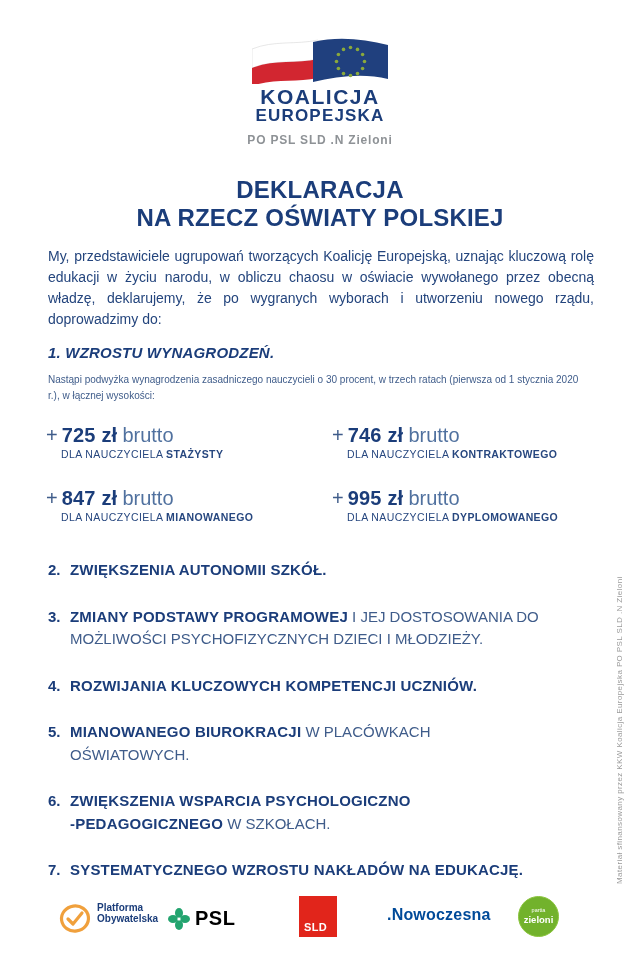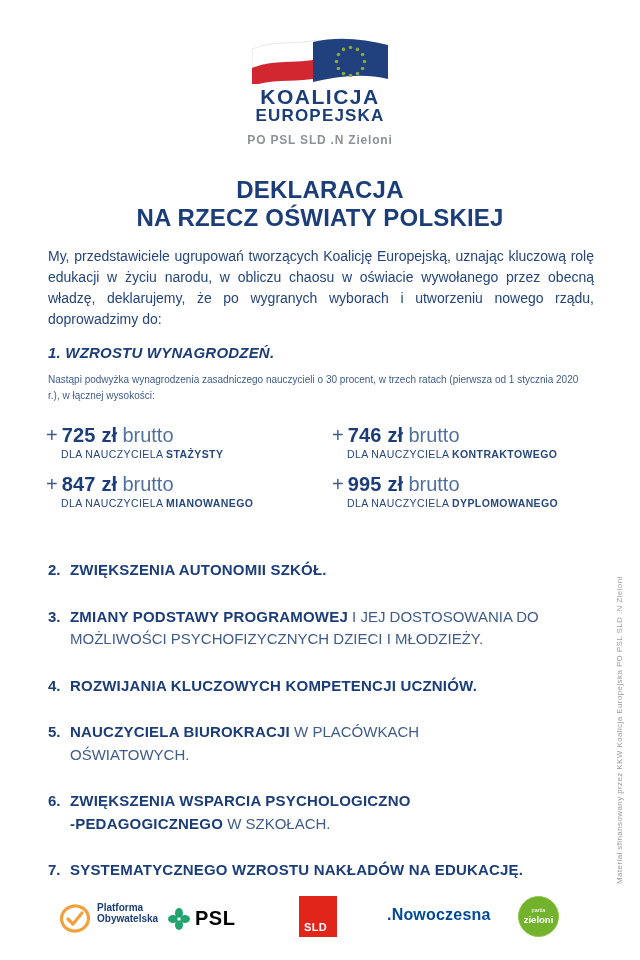--- a/index.html
+++ b/index.html
@@ -18,21 +18,21 @@
   .org-name .l2{font-size:17px;letter-spacing:1.2px;line-height:1.1;}
   .org-parties{position:absolute;top:133px;left:0;width:100%;text-align:center;color:#8e9296;font-weight:bold;font-size:12px;letter-spacing:0.8px;}
   
   .doc-title{position:absolute;top:176px;left:0;width:100%;text-align:center;color:#1b3d7a;font-weight:bold;font-size:24px;line-height:1.18;letter-spacing:0.2px;}
   
   .intro{position:absolute;top:246px;left:48px;width:546px;color:#24457d;font-weight:normal;font-size:14px;line-height:1.5;text-align:justify;}
   
   .item1-heading{position:absolute;top:344px;left:48px;color:#1b3d7a;font-weight:bold;font-size:15px;letter-spacing:0.2px;font-style:italic;}
   .item1-desc{position:absolute;top:372px;left:48px;width:542px;color:#3f5c8a;font-size:10px;line-height:1.6;}
   
-  .salary-grid{position:absolute;top:424px;left:46px;width:552px;display:grid;grid-template-columns:286px 266px;row-gap:13px;}
+  .salary-grid{position:absolute;top:424px;left:46px;width:552px;display:grid;grid-template-columns:286px 266px;row-gap:27px;}
   .salary .amt-line{font-size:20px;color:#1b3d7a;line-height:1.1;}
   .salary .plus{font-weight:normal;color:#3f5c8a;margin-right:4px;}
   .salary .amt{font-weight:bold;letter-spacing:0.2px;}
   .salary .brutto{font-weight:normal;color:#50719f;margin-left:5px;}
   .salary .sub{margin-left:15px;margin-top:2px;font-size:10.5px;letter-spacing:0.4px;color:#27477f;}
   .salary .sub b{letter-spacing:0.4px;}
   
   .items{position:absolute;top:559px;left:48px;width:548px;color:#1b3d7a;font-size:15px;line-height:1.5;}
   .list-item{display:flex;margin-bottom:24px;}
   .list-item .num{flex:0 0 22px;font-weight:bold;}
@@ -140,21 +140,21 @@
     <div class="list-item">
       <span class="num">4.</span>
       <div class="itxt">
         <div class="iline"><b>ROZWIJANIA KLUCZOWYCH KOMPETENCJI UCZNIÓW.</b><span class="reg"></span></div>
 
       </div>
     </div>
     <div class="list-item">
       <span class="num">5.</span>
       <div class="itxt">
-        <div class="iline"><b>NAUCZYCIELA BIUROKRACJI</b><span class="reg"> W PLACÓWKACH</span></div>
+        <div class="iline"><b>MIANOWANEGO BIUROKRACJI</b><span class="reg"> W PLACÓWKACH</span></div>
         <div class="iline"><b></b><span class="reg">OŚWIATOWYCH.</span></div>
       </div>
     </div>
     <div class="list-item">
       <span class="num">6.</span>
       <div class="itxt">
         <div class="iline"><b>ZWIĘKSZENIA WSPARCIA PSYCHOLOGICZNO</b><span class="reg"></span></div>
         <div class="iline"><b>-PEDAGOGICZNEGO</b><span class="reg"> W SZKOŁACH.</span></div>
       </div>
     </div>

